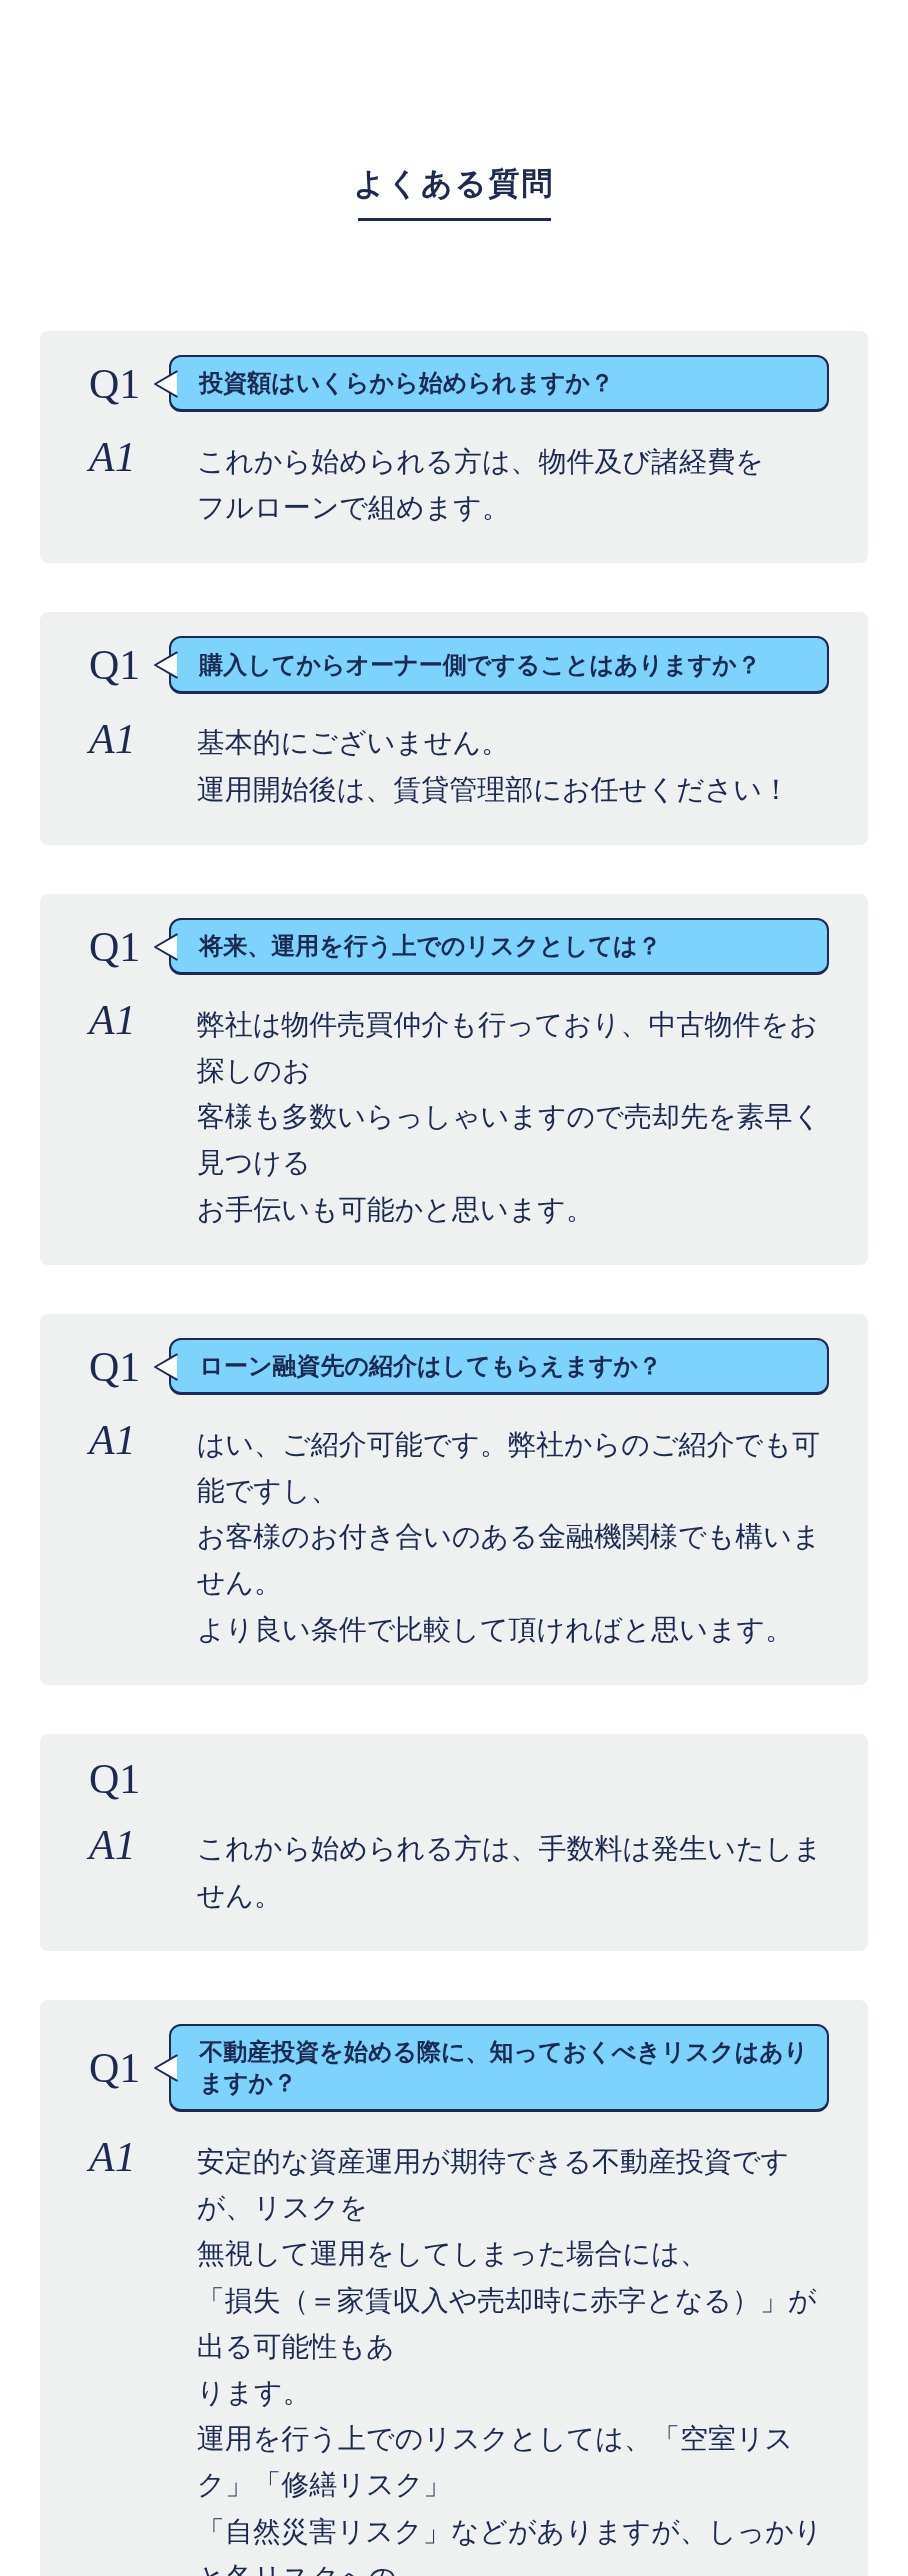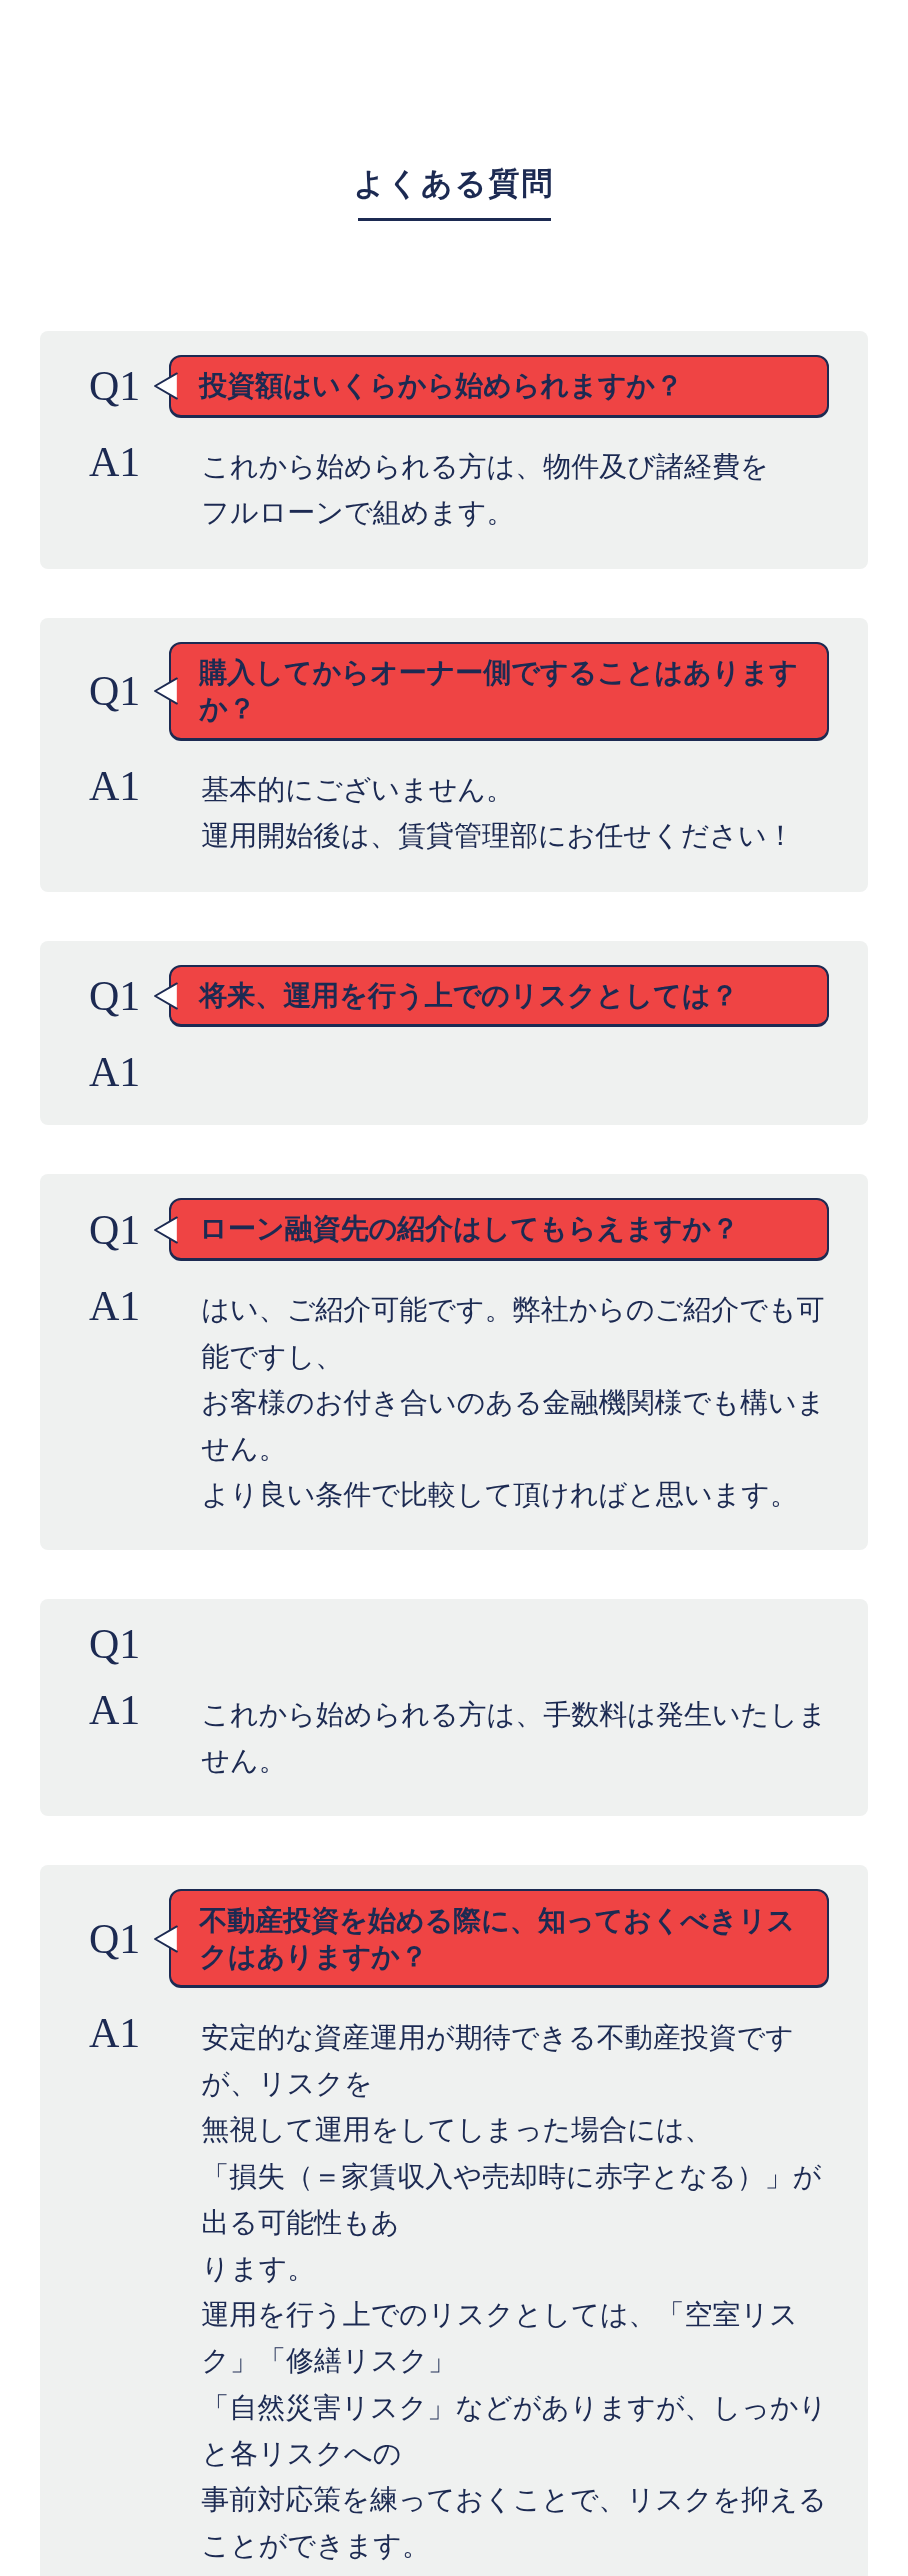--- a/index.html
+++ b/index.html
@@ -10,26 +10,26 @@
   .header{padding-top:165px;text-align:center;}
   .page-title{font-size:31px;font-weight:bold;letter-spacing:2px;color:#1c2a52;line-height:1.2;}
   .title-underline{display:block;width:193px;height:2.7px;background:#1c2a52;margin:16px auto 0;}
 
   
   .faq-list{margin-top:88px;display:flex;flex-direction:column;gap:49px;}
   .faq-card{background:#eff1f0;margin:0 40px;padding:24px 39px 32px 49px;border-radius:8px;}
   .q-row{display:flex;align-items:center;}
   .qa-label{flex:0 0 45px;font-family:"Liberation Serif","DejaVu Serif",serif;font-size:42px;line-height:1;color:#1c2a52;}
   .bubble-wrap{position:relative;flex:1;margin-left:29px;}
-  .bubble{position:relative;background:#ef4444;border:2px solid #1c2a52;border-bottom-width:3.3px;border-radius:12px;
+  .bubble{position:relative;background:#7dd3fc;border:2px solid #1c2a52;border-bottom-width:3.3px;border-radius:12px;
           padding:11.3px 17.3px 10px 28px;font-family:"Liberation Serif","DejaVu Serif",serif;font-weight:bold;
-          font-size:28px;line-height:1.3;color:#1c2a52;}
+          font-size:24px;line-height:1.3;color:#1c2a52;}
   .bubble-tail{position:absolute;left:-18px;top:50%;transform:translateY(-50%);width:26.6px;height:29px;z-index:2;}
   .a-row{display:flex;align-items:flex-start;margin-top:26.6px;}
-  .a-row .qa-label{margin-top:-2.7px;}
+  .a-row .qa-label{margin-top:-2.7px;font-style:italic;}
   .answer{margin-left:61px;font-size:28px;line-height:1.65;color:#1c2a52;white-space:pre-line;}
 </style>
 </head>
 <body>
 
 <div class="page">
 
   <div class="header">
     <div class="page-title">よくある質問</div>
     <span class="title-underline"></span>
@@ -82,20 +82,23 @@
           <span class="bubble-tail">
             <svg width="26.6" height="29" viewBox="0 0 40 44">
                 <path d="M39 3 L6 22 L39 41" fill="#ffffff" stroke="#1c2a52" stroke-width="3" stroke-linejoin="round" stroke-linecap="round"></path>
               </svg>
           </span>
           <div class="bubble">将来、運用を行う上でのリスクとしては？</div>
         </div>
       </div>
       <div class="a-row">
         <span class="qa-label">A1</span>
+        <div class="answer">弊社は物件売買仲介も行っており、中古物件をお探しのお
+客様も多数いらっしゃいますので売却先を素早く見つける
+お手伝いも可能かと思います。</div>
       </div>
     </div>
 
     <div class="faq-card">
       <div class="q-row">
         <span class="qa-label">Q1</span>
         <div class="bubble-wrap">
           <span class="bubble-tail">
             <svg width="26.6" height="29" viewBox="0 0 40 44">
                 <path d="M39 3 L6 22 L39 41" fill="#ffffff" stroke="#1c2a52" stroke-width="3" stroke-linejoin="round" stroke-linecap="round"></path>

